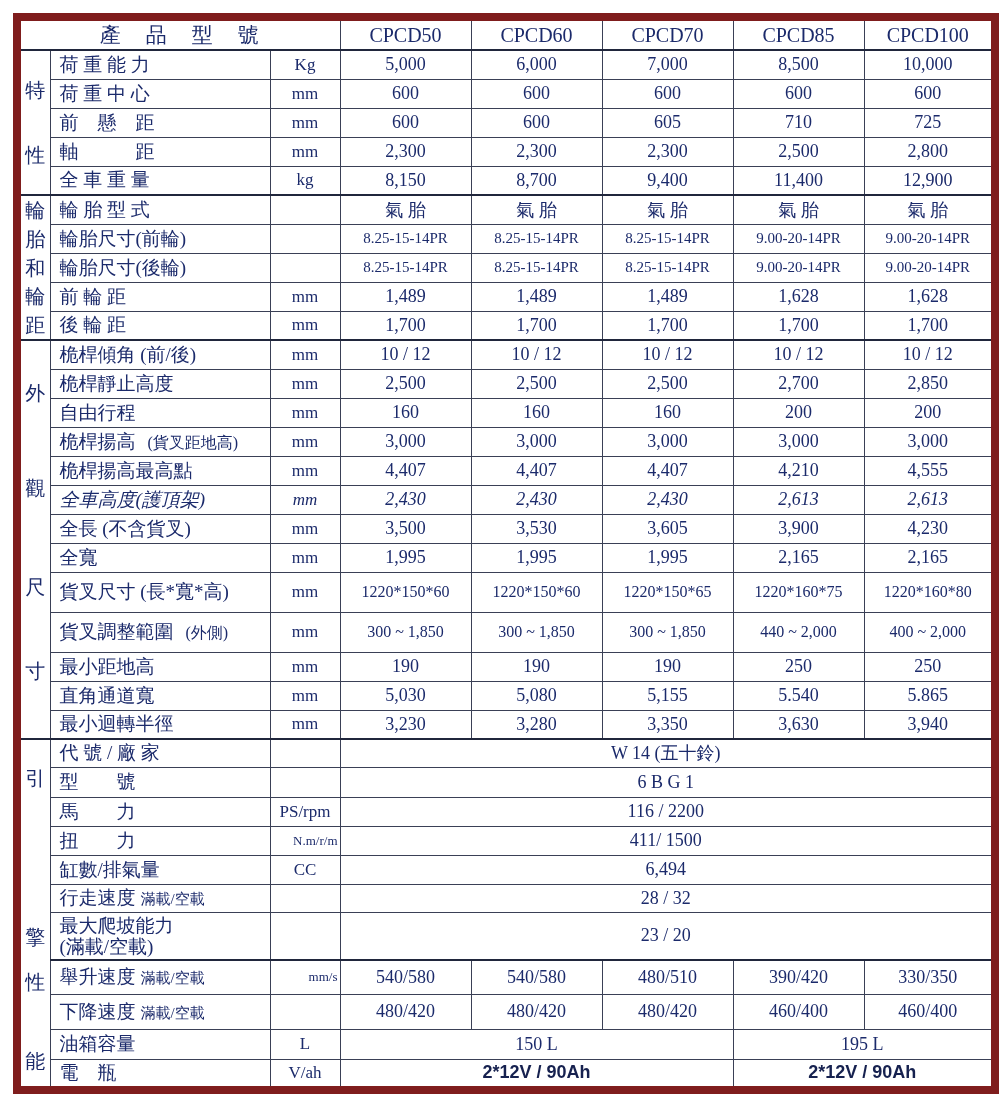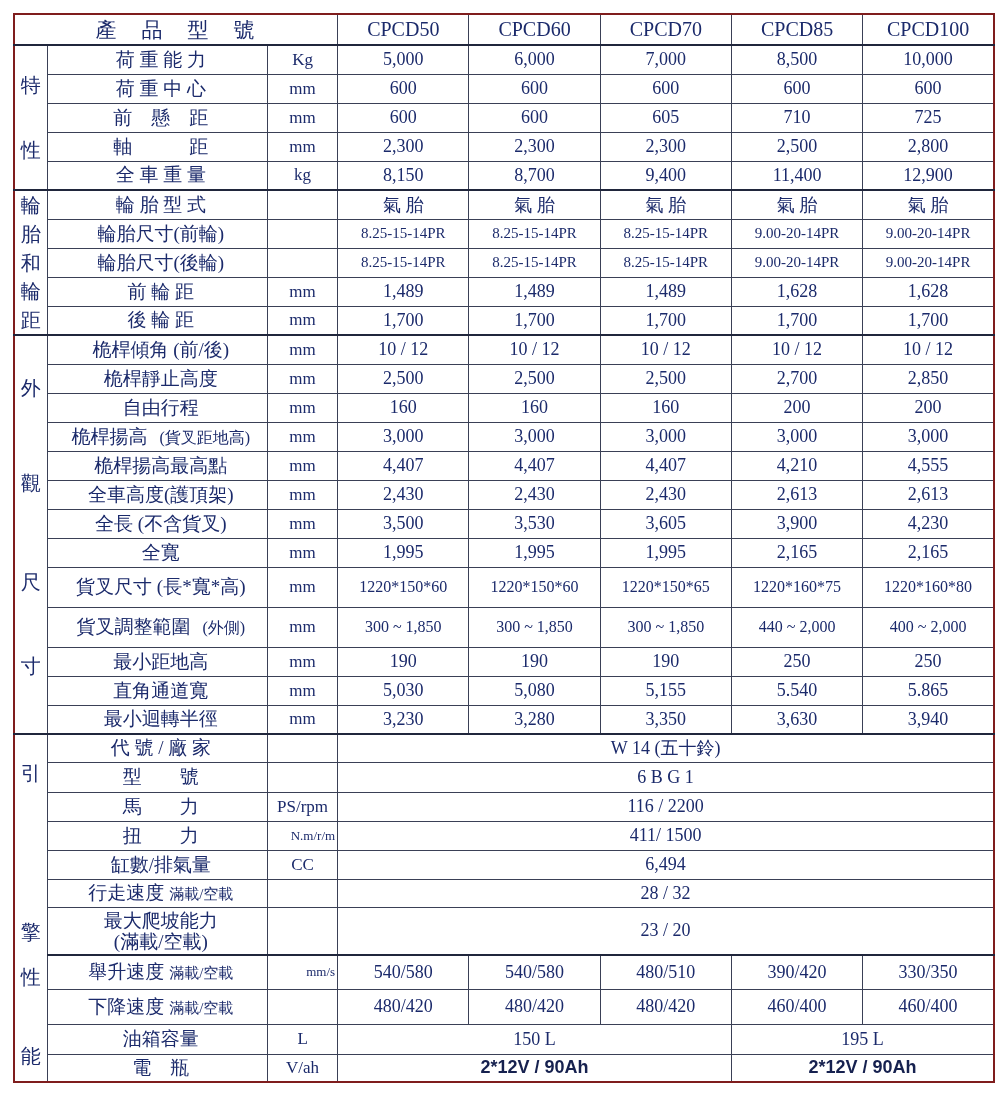--- a/index.html
+++ b/index.html
@@ -4,36 +4,36 @@
 <style>
   html,body{margin:0;padding:0;background:#ffffff;}
   .page{
     width:1000px;height:1111px;position:relative;background:#ffffff;
     font-family:"Liberation Serif","DejaVu Serif",serif;
     color:#1b2a6b;
   }
   table.spec{
     position:absolute;left:13px;top:13px;width:982px;
     border-collapse:collapse;table-layout:fixed;
-    border:2px solid #7f1d1d;
+    border:8px solid #7f1d1d;
   }
   td,th{
     border:1px solid #3a4056;
     padding:0 2px;
     overflow:hidden;
     white-space:nowrap;
     font-weight:normal;
     color:#1b2a6b;
   }
   tr.sec>td,tr.sec>th{border-top:2px solid #20263c;}
   th.title{font-size:21px;letter-spacing:2px;text-align:center;}
   th.model{font-size:20px;text-align:center;}
   td.cat{position:relative;font-size:20px;text-align:center;padding:0;}
   td.cat span{position:absolute;left:0;right:0;transform:translateY(-50%);line-height:1;}
-  td.lab{font-size:19px;text-align:center;padding-left:9px;}
+  td.lab{font-size:19px;text-align:left;padding-left:9px;}
   td.lab .sub{font-size:15px;margin-left:5px;}
   td.lab .subline{display:block;font-size:19px;line-height:1.1;}
   td.lab .tight{font-size:16px;margin-left:12px;}
   td.unit{font-size:17px;text-align:center;}
   td.unit.u-small{font-size:13px;text-align:right;}
   td.val{font-size:18px;text-align:center;}
   td.val.v-small{font-size:15px;}
   td.val.v-med{font-size:16px;}
   td.val.bold{
     font-family:"Liberation Sans","DejaVu Sans",sans-serif;
@@ -212,21 +212,21 @@
         </tr>
         <tr style="height: 29px;">
           <td class="lab"><span>桅桿揚高最高點</span></td>
           <td class="unit">mm</td>
           <td class="val">4,407</td>
           <td class="val">4,407</td>
           <td class="val">4,407</td>
           <td class="val">4,210</td>
           <td class="val">4,555</td>
         </tr>
-        <tr style="height: 29px;">
+        <tr style="height: 29px; font-style: italic;">
           <td class="lab"><span>全車高度(護頂架)</span></td>
           <td class="unit">mm</td>
           <td class="val">2,430</td>
           <td class="val">2,430</td>
           <td class="val">2,430</td>
           <td class="val">2,613</td>
           <td class="val">2,613</td>
         </tr>
         <tr style="height: 29px;">
           <td class="lab"><span>全長 (不含貨叉)</span></td>

